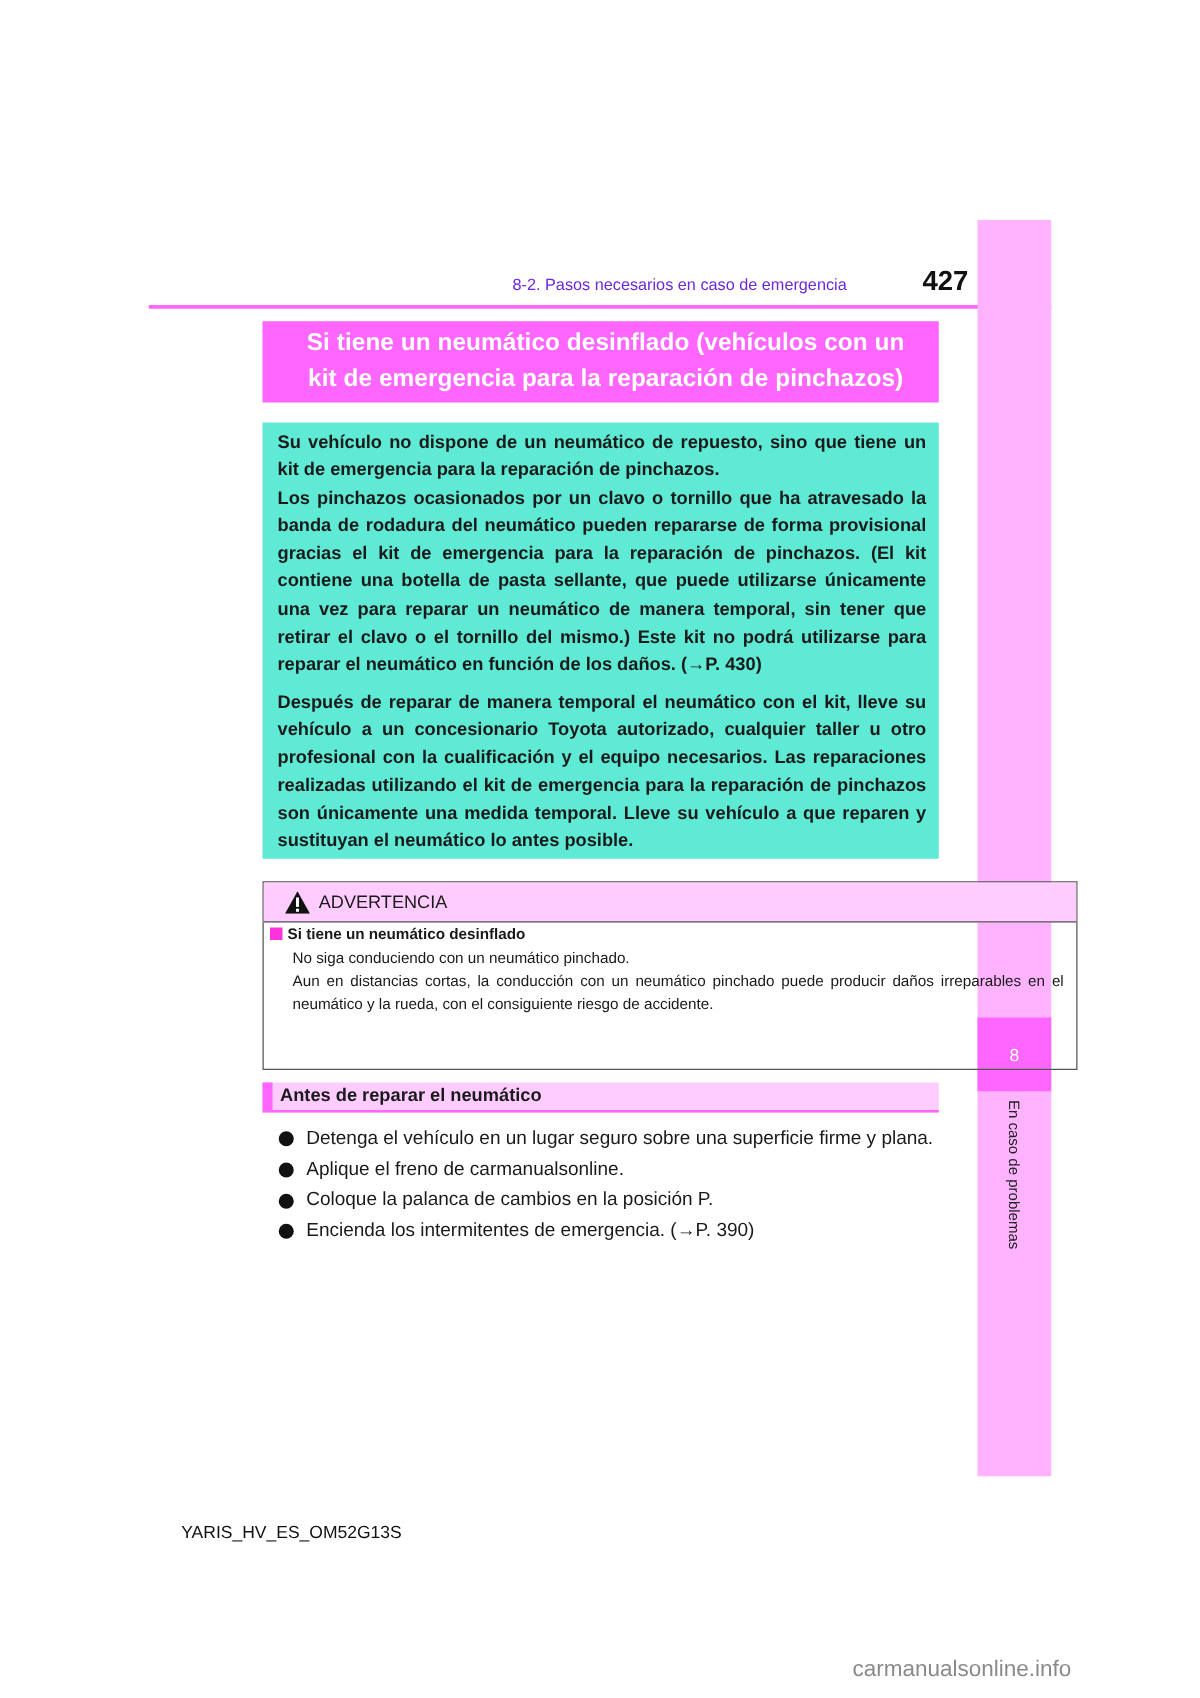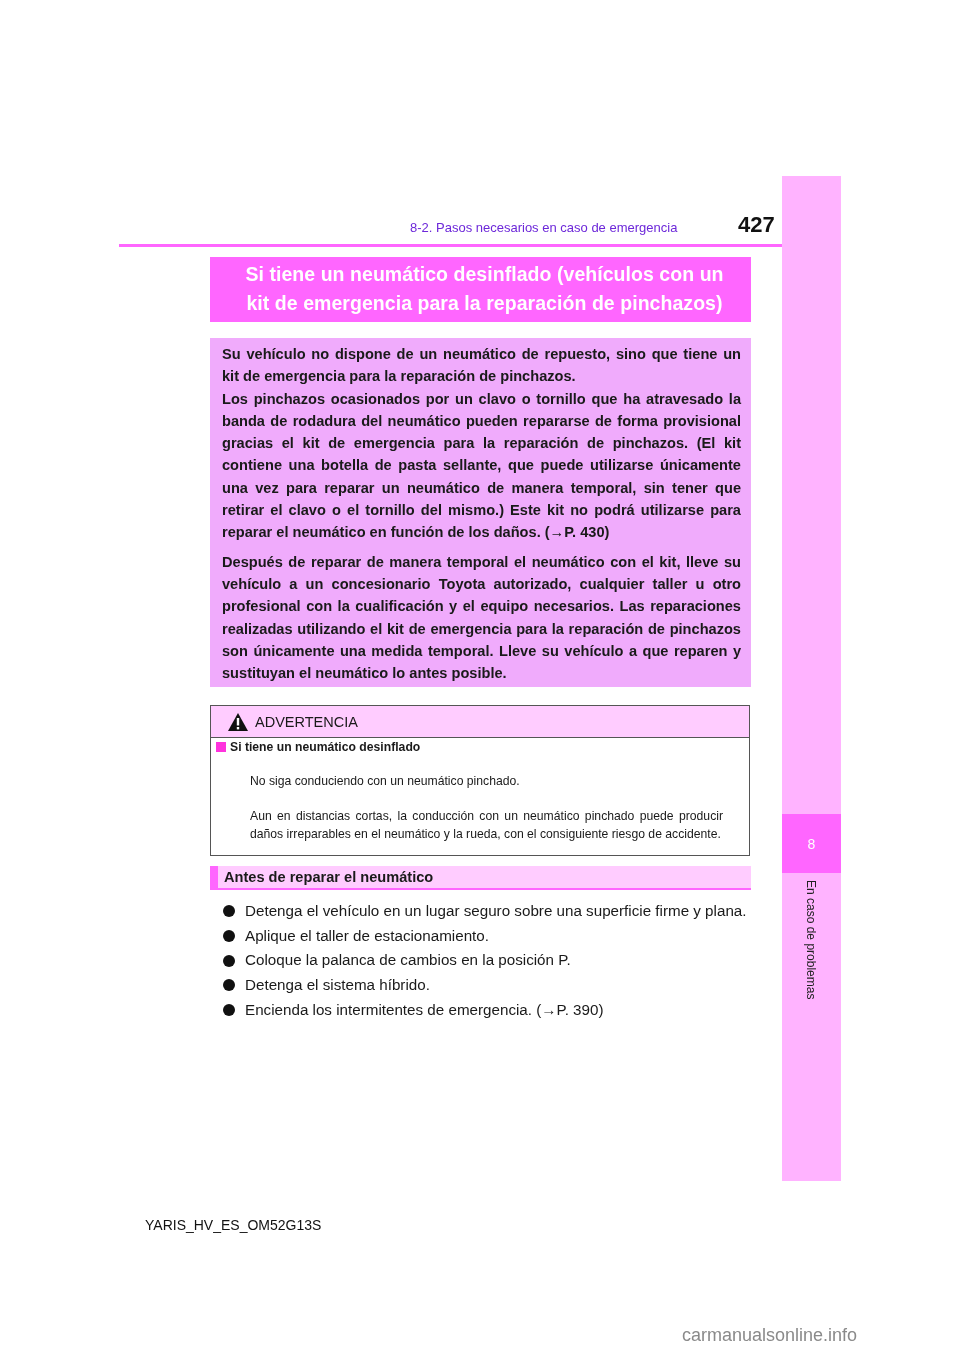--- a/index.html
+++ b/index.html
@@ -61,33 +61,33 @@
       font-weight: bold; font-size: 19.5px; line-height: 29px;
       padding: 3px 0 0 8px; box-sizing: border-box;
       white-space: nowrap;
       letter-spacing: 0.05px;
       text-align: center;
     }
 
     
     .intro-box {
       left: 210px; top: 338px; width: 541px; height: 349px;
-      background: #f0abfc;
+      background: #5eead4;
       box-sizing: border-box;
       padding: 5px 10px 0 12px;
       font-size: 14.6px; font-weight: bold; line-height: 22.3px;
       text-align: justify;
       color: #1a1a1a;
     }
     .intro-box p { margin: 0; text-align-last: left; }
     .intro-box p + p { margin-top: 7px; }
 
     
     .warning-box {
-      left: 210px; top: 705px; width: 540px; height: 151px;
+      left: 210px; top: 705px; width: 652px; height: 151px;
       border: 1px solid #555;
       box-sizing: border-box;
     }
     .warning-head {
       height: 31px; background: #ffccff;
       border-bottom: 1px solid #555;
       display: flex; align-items: center;
       padding-left: 17px;
       font-size: 14.5px; color: #1a1a1a;
     }
@@ -101,21 +101,21 @@
       margin-bottom: 1px;
     }
     .pink-square {
       display: inline-block; width: 10px; height: 10px;
       background: #ff33dd; margin-right: 4px;
     }
     .warning-text {
       padding-left: 18px;
       text-align: justify;
     }
-    .warning-text p { margin: 16px; text-align-last: left; }
+    .warning-text p { margin: 0; text-align-last: left; }
 
     
     .subhead {
       left: 210px; top: 866px; width: 541px; height: 24px;
       background: #ffccff;
       border-bottom: 2px solid #ff66ff;
       box-sizing: border-box;
     }
     .subhead-bar {
       position: absolute; left: 0; top: 0; width: 8px; height: 22px;
@@ -204,29 +204,25 @@
   <div class="subhead-label">Antes de reparar el neumático</div>
 </div>
 
 <ul class="abs bullets">
   <li>
       <span class="bullet-dot"></span>
       <span>Detenga el vehículo en un lugar seguro sobre una superficie firme y plana.</span>
     </li>
   <li>
       <span class="bullet-dot"></span>
-      <span>Aplique el taller de estacionamiento.</span>
+      <span>Aplique el freno de carmanualsonline.</span>
     </li>
   <li>
       <span class="bullet-dot"></span>
       <span>Coloque la palanca de cambios en la posición P.</span>
-    </li>
-  <li>
-      <span class="bullet-dot"></span>
-      <span>Detenga el sistema híbrido.</span>
     </li>
   <li>
       <span class="bullet-dot"></span>
       <span>Encienda los intermitentes de emergencia. (→P. 390)</span>
     </li>
 </ul>
 
 <div class="abs doc-code">YARIS_HV_ES_OM52G13S</div>
 <div class="abs watermark">carmanualsonline.info</div>
 

